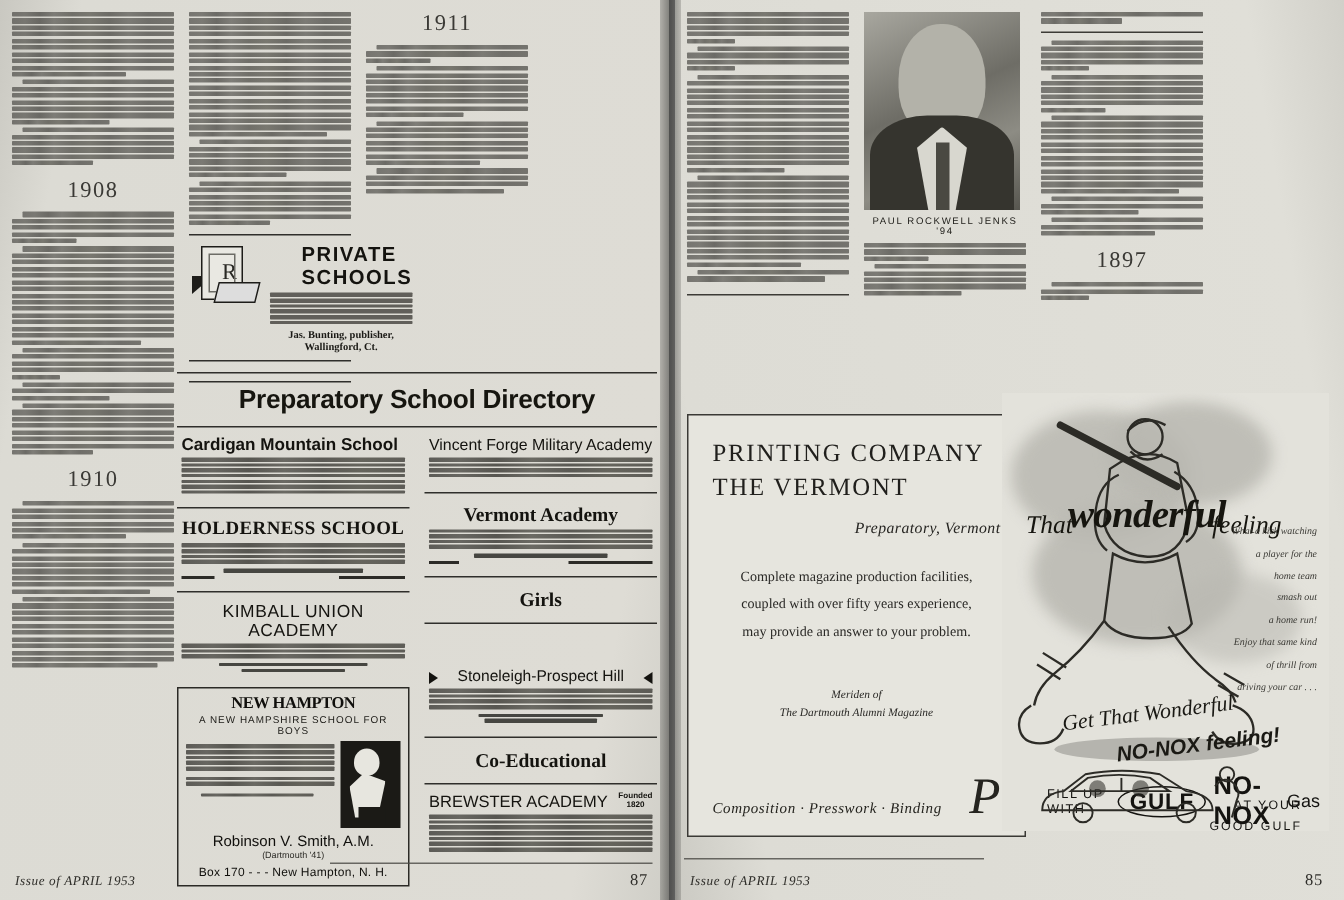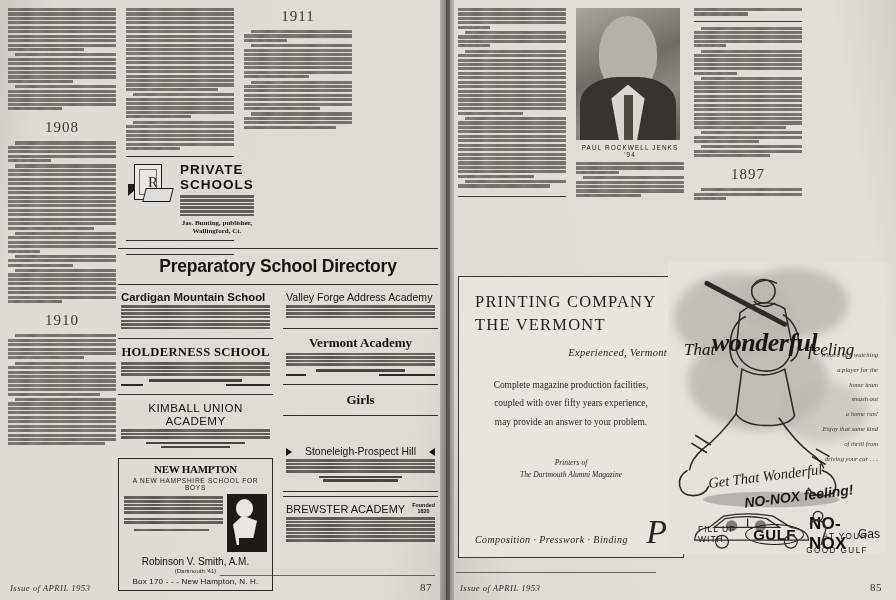--- a/index.html
+++ b/index.html
@@ -54,21 +54,21 @@
   .tri-l{width:0;height:0;border-top:4px solid transparent;border-bottom:4px solid transparent;border-right:6px solid #14130f;}
 
   
   .psad{border-top:1.5px solid #2f2e2b;border-bottom:1.5px solid #2f2e2b;padding:5px 2px;display:flex;gap:6px;}
   .psbook{width:46px;flex:0 0 46px;position:relative;}
   .psbook .bk{position:absolute;left:6px;top:2px;width:26px;height:34px;background:#e9e8e2;border:1.4px solid #1d1c19;}
   .psbook .bk:after{content:"";position:absolute;left:4px;top:4px;right:4px;bottom:4px;border:1px solid #6d6c66;}
   .psbook .mono{position:absolute;left:13px;top:9px;font-family:"Liberation Serif",serif;font-size:15px;color:#2a2925;}
   .psbook .shadow{position:absolute;left:0;top:22px;width:0;height:0;border-left:14px solid #1d1c19;border-bottom:12px solid transparent;}
   .psbook .pile{position:absolute;left:16px;top:26px;width:26px;height:12px;background:#ddd;border:1.3px solid #1d1c19;transform:skewX(-14deg);}
-  .pstitle{font-family:"Liberation Sans",sans-serif;font-weight:bold;font-size:13.5px;letter-spacing:1px;color:#14130f;}
+  .pstitle{font-family:"Liberation Sans",sans-serif;font-weight:bold;font-size:13.5px;letter-spacing:1px;color:#14130f;margin-left:21px;}
   .pstext{margin-top:3px;}
   .pstext .ln{display:block;height:2.5px;margin-bottom:1.2px;background:#3d3c37;opacity:.78;border-radius:.5px;}
   .psfoot{text-align:center;font-family:"Liberation Serif",serif;font-size:7px;font-weight:bold;color:#1a1915;margin-top:3px;}
 
   
   .vpad{border:1.3px solid #3a3935;background:#e6e5de;padding:14px 16px 10px;position:relative;height:100%;box-sizing:border-box;}
   .vp-h{font-family:"Liberation Serif",serif;font-size:16.5px;letter-spacing:1.2px;color:#201f1c;line-height:1.38;}
   .vp-city{font-family:"Liberation Serif",serif;font-style:italic;font-size:10.5px;color:#262522;text-align:right;margin-top:10px;letter-spacing:.3px;}
   .vp-copy{font-family:"Liberation Serif",serif;font-size:9.4px;color:#2a2926;line-height:2.0;margin-top:18px;text-align:center;}
   .vp-printers{text-align:center;margin-top:26px;font-family:"Liberation Serif",serif;font-style:italic;color:#2a2926;}
@@ -438,21 +438,21 @@
             </div>
             <div style="font-family:'Liberation Sans',sans-serif;font-size:10px;text-align:center;color:#100f0c;margin-top:4px;">Robinson V. Smith, A.M.</div>
             <div style="font-family:'Liberation Sans',sans-serif;font-size:6px;text-align:center;color:#2a2924;margin-top:1px;">(Dartmouth '41)</div>
             <div style="font-family:'Liberation Sans',sans-serif;font-size:8px;text-align:center;color:#100f0c;margin-top:3px;letter-spacing:.2px;">Box 170 - - - New Hampton, N. H.</div>
           </div>
         </div>
 
         <div style="width:155px;">
 
           <div class="adblk">
-            <div class="adname-sans" style="font-weight:normal;font-size:10.6px;">Valley Forge Address Academy</div>
+            <div class="adname-sans" style="font-weight:normal;font-size:10.6px;">Vincent Forge Military Academy</div>
             <div class="sr">College preparatory, Junior High School, and Junior College. Ages 12-20. Small classes. Remedial Reading clinic. Experienced guidance personnel. Senior R.O.T.C. Box D, Wayne, Penna.</div>
             <div class="adbody">
               <span class="ln"></span>
                 <span class="ln"></span>
                 <span class="ln"></span>
                 <span class="ln s96"></span>
             </div>
           </div>
           <div class="hr-med"></div>
 
@@ -496,20 +496,21 @@
             </div>
             <div class="adsign">
               <span class="ln" style="width:56%"></span>
                 <span class="ln" style="width:50%"></span>
             </div>
             <div class="sr">EDWARD E. EMERSON '26</div>
             <div class="sr">Box O-P, Greenfield, Mass.</div>
           </div>
           <div class="hr-med"></div>
 
+          <div class="seccat">Co-Educational</div>
           <div class="hr-med"></div>
 
           <div class="adblk">
             <div style="display:flex;align-items:flex-start;justify-content:space-between;">
               <span style="font-family:'Liberation Sans',sans-serif;font-size:11px;color:#14130f;">BREWSTER ACADEMY</span>
               <span style="text-align:center;line-height:1.1;">
                 <span style="display:block;font-family:'Liberation Sans',sans-serif;font-weight:bold;font-size:5.4px;color:#14130f;">Founded</span>
                 <span style="display:block;font-family:'Liberation Sans',sans-serif;font-weight:bold;font-size:5.4px;color:#14130f;">1820</span>
               </span>
             </div>
@@ -592,28 +593,28 @@
           <span class="ln i"></span>
             <span class="ln s85"></span>
         </div>
 
         <div class="rule-h" style="margin-top:8px;"></div>
 
         <div style="position:absolute;left:0;top:268px;width:226px;height:282px;">
           <div class="vpad">
             <div class="vp-h">PRINTING COMPANY</div>
             <div class="vp-h">THE VERMONT</div>
-            <div class="vp-city">Experienced, Vermont</div>
+            <div class="vp-city">Preparatory, Vermont</div>
             <div class="vp-copy">
               <div>Complete magazine production facilities,</div>
               <div>coupled with over fifty years experience,</div>
               <div>may provide an answer to your problem.</div>
             </div>
             <div class="vp-printers">
-              <div class="a">Printers of</div>
+              <div class="a">Meriden of</div>
               <div class="b">The Dartmouth Alumni Magazine</div>
             </div>
             <div class="vp-bottom">
               <span class="vp-serv">Composition · Presswork · Binding</span>
               <span class="vp-logo">P</span>
             </div>
           </div>
         </div>
       </div>
 

